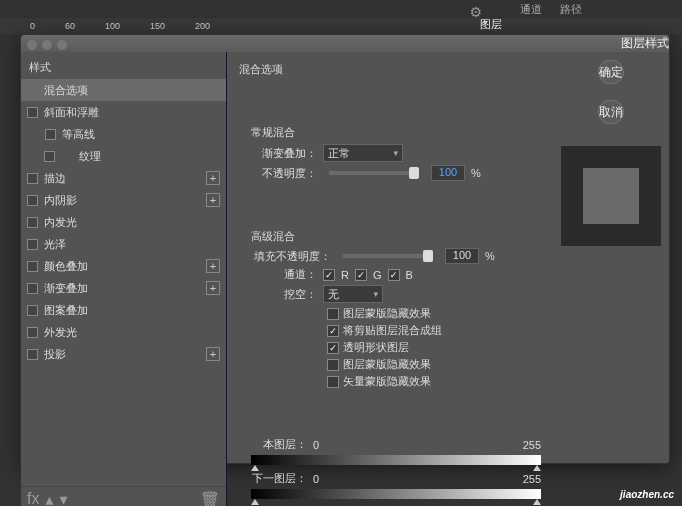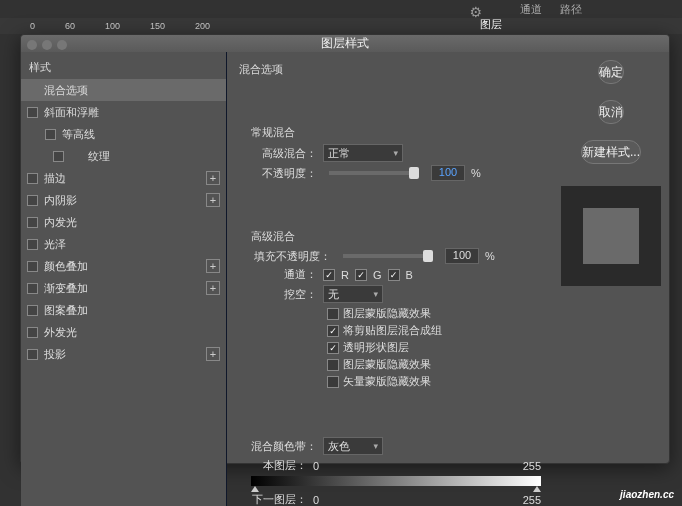--- a/index.html
+++ b/index.html
@@ -5,21 +5,21 @@
 * { box-sizing: border-box; margin: 0; padding: 0; font-family: "Microsoft YaHei", sans-serif; }
 body { background: #2a2a2a; width: 682px; height: 506px; overflow: hidden; position: relative; }
 
 .app-bg { position: absolute; inset: 0; background: #323232; }
 .top-ruler { position: absolute; top: 18px; left: 0; right: 0; height: 16px; background: #383838; color: #ccc; font-size: 9px; display: flex; align-items: center; padding-left: 30px; gap: 30px; }
 .top-tabs { position: absolute; top: 0; right: 100px; height: 18px; display: flex; gap: 18px; color: #aaa; font-size: 11px; align-items: center; }
 .top-tabs span.active { color: #fff; margin-top: 31px; }
 .puzzle-icon { position: absolute; top: 4px; right: 200px; color: #999; font-size: 14px; }
 
 .dialog { position: absolute; left: 20px; top: 34px; width: 650px; height: 430px; background: #535353; border: 1px solid #333; border-radius: 4px; box-shadow: 0 4px 20px rgba(0,0,0,0.5); display: flex; flex-direction: column; }
-.titlebar { height: 22px; background: linear-gradient(#6a6a6a,#5a5a5a); color: #eee; font-size: 12px; display: flex; align-items: center; justify-content: center; position: relative; border-radius: 4px 4px 0 0; }
+.titlebar { height: 22px; background: linear-gradient(#6a6a6a,#5a5a5a); color: #eee; font-size: 12px; display: flex; align-items: center; justify-content: flex-end; position: relative; border-radius: 4px 4px 0 0; }
 .win-dots { position: absolute; left: 6px; top: 5px; display: flex; gap: 5px; }
 .win-dots span { width: 10px; height: 10px; border-radius: 50%; background: #777; }
 .dialog-body { flex: 1; display: flex; }
 
 .left-panel { width: 206px; background: #535353; padding-top: 4px; border-right: 1px solid #0f172a; display: flex; flex-direction: column; }
 .left-header { color: #ddd; font-size: 11px; padding: 4px 8px; }
 .style-list { flex: 1; }
 .style-row { height: 22px; display: flex; align-items: center; padding: 0 6px; color: #ddd; font-size: 11px; gap: 6px; }
 .style-row.selected { background: #6a6a6a; }
 .style-row .cb { width: 11px; height: 11px; border: 1px solid #888; background: #444; }
@@ -93,21 +93,21 @@
             <span>混合选项</span>
           </div>
           <div class="style-row">
             <span class="cb "></span>
             <span>斜面和浮雕</span>
           </div>
           <div class="style-row" style="padding-left: 24px;">
             <span class="cb "></span>
             <span>等高线</span>
           </div>
-          <div class="style-row" style="padding-left: 32px; gap: 24px;">
+          <div class="style-row" style="padding-left: 23px; gap: 24px;">
             <span class="cb "></span>
             <span>纹理</span>
           </div>
           <div class="style-row">
             <span class="cb "></span>
             <span>描边</span>
             <span class="plus">+</span>
           </div>
           <div class="style-row">
             <span class="cb "></span>
@@ -153,21 +153,21 @@
         <span class="spacer"></span>
         <span>🗑</span>
       </div>
     </div>
 
     <div class="mid-panel">
       <div class="section-title">混合选项</div>
       <div class="indent">
         <div class="section-title">常规混合</div>
         <div class="row">
-          <span class="label">高级混合：</span>
+          <span class="label">渐变叠加：</span>
           <div class="select" style="min-width:80px">
               <span>正常</span>
             </div>
         </div>
         <div class="row">
           <span class="label">不透明度：</span>
           <div class="slider">
               <div class="thumb" style="right:0"></div>
             </div>
           <span class="num-input">100</span>
@@ -219,26 +219,20 @@
             </div>
             <div class="chrow">
               <span class="ch "></span>
               <span>矢量蒙版隐藏效果</span>
             </div>
           </div>
       </div>
 
       <div class="indent">
         <div class="row">
-          <span>混合颜色带：</span>
-          <div class="select">
-              <span>灰色</span>
-            </div>
-        </div>
-        <div class="row">
           <span class="blend-label">本图层：</span>
           <span>0</span>
           <span style="flex:1"></span>
           <span>255</span>
         </div>
         <div class="gradient">
             <span class="tri" style="left:0"></span>
             <span class="tri" style="right:0"></span>
           </div>
         <div class="row">
@@ -250,21 +244,20 @@
         <div class="gradient">
             <span class="tri" style="left:0"></span>
             <span class="tri" style="right:0"></span>
           </div>
       </div>
     </div>
 
     <div class="right-panel">
       <div class="btn">确定</div>
       <div class="btn">取消</div>
-      <div class="btn">新建样式...</div>
       <div class="preview-box">
           <div class="preview-inner"></div>
         </div>
     </div>
 
   </div>
 </div>
 
 <div class="watermark">
   <span class="sub">jiaozhen.cc</span>

